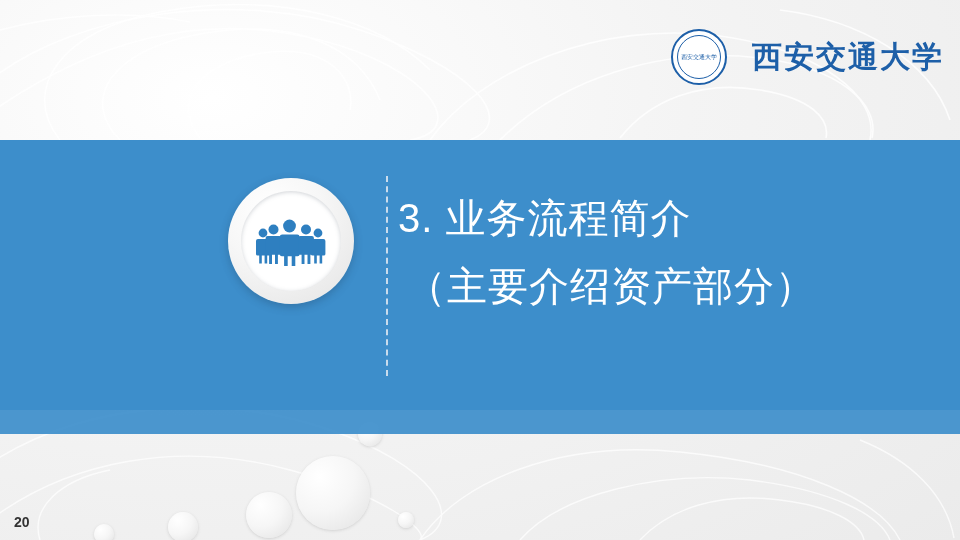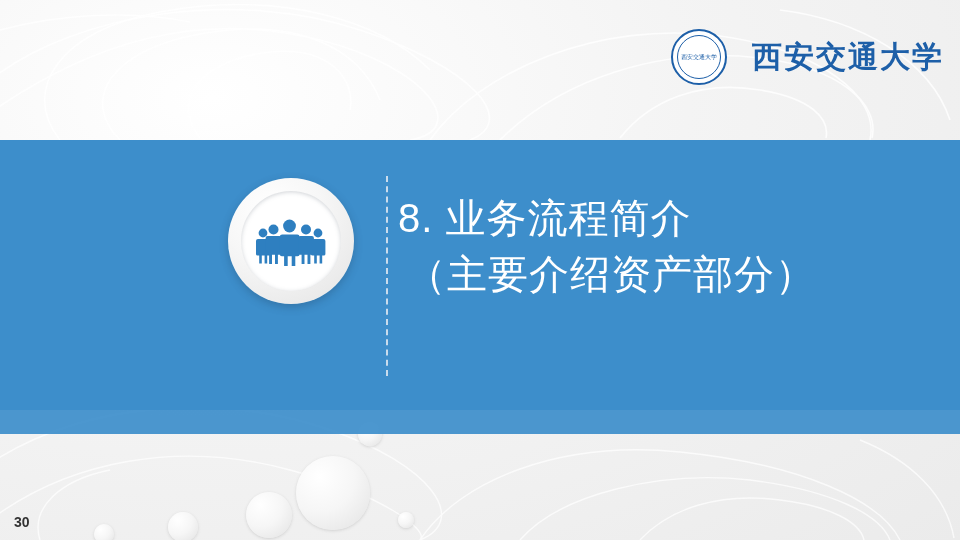--- a/index.html
+++ b/index.html
@@ -110,20 +110,21 @@
   }
   .title-line {
     font-size: 40px;
     line-height: 56px;
     letter-spacing: 1px;
     font-weight: 400;
     white-space: nowrap;
   }
   .title-line.second {
     padding-left: 8px;
+    margin-top: 12px;
   }
 
   
   .logo {
     position: absolute;
     right: 16px;
     top: 26px;
     height: 62px;
     display: flex;
     align-items: center;
@@ -249,29 +250,29 @@
           <circle cx="64" cy="18" r="4.4"></circle>
           <path d="M58.6,24 h10.8 a2,2 0 0 1 2,2 v13 a1.6,1.6 0 0 1 -1.6,1.6 h-1.6 v8 h-2.6 v-8 h-2.8 v8 h-2.6 v-8 h-1.6 a1.6,1.6 0 0 1 -1.6,-1.6 v-13 a2,2 0 0 1 2,-2 z"></path>
         </g>
       </svg>
     </div>
   </div>
 
   <div class="divider"></div>
 
   <div class="title-block">
-    <div class="title-line">8. 业务流程简介</div>
+    <div class="title-line">3. 业务流程简介</div>
     <div class="title-line second">（主要介绍资产部分）</div>
   </div>
 
   <div class="logo">
     <div class="logo-seal">
       <div class="ring2"></div>
       <div class="seal-txt">西安交通大学</div>
     </div>
     <div class="logo-text">
       <div class="logo-cn">西安交通大学</div>
     </div>
   </div>
 
-  <div class="page-number">30</div>
+  <div class="page-number">20</div>
 
 </div>
 
 </body></html>

